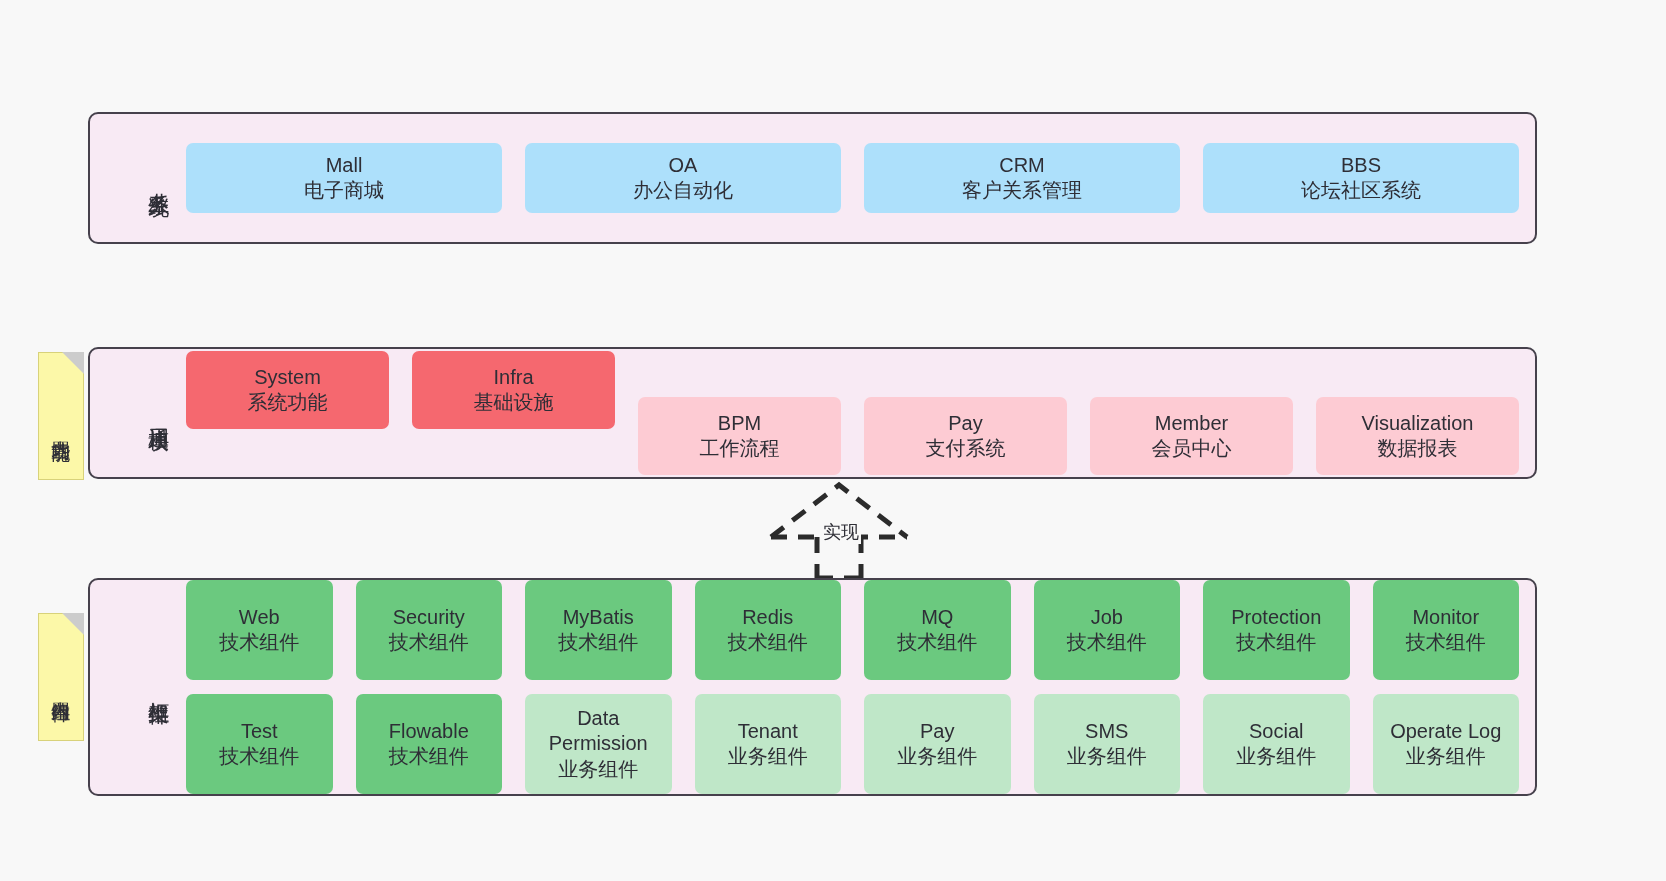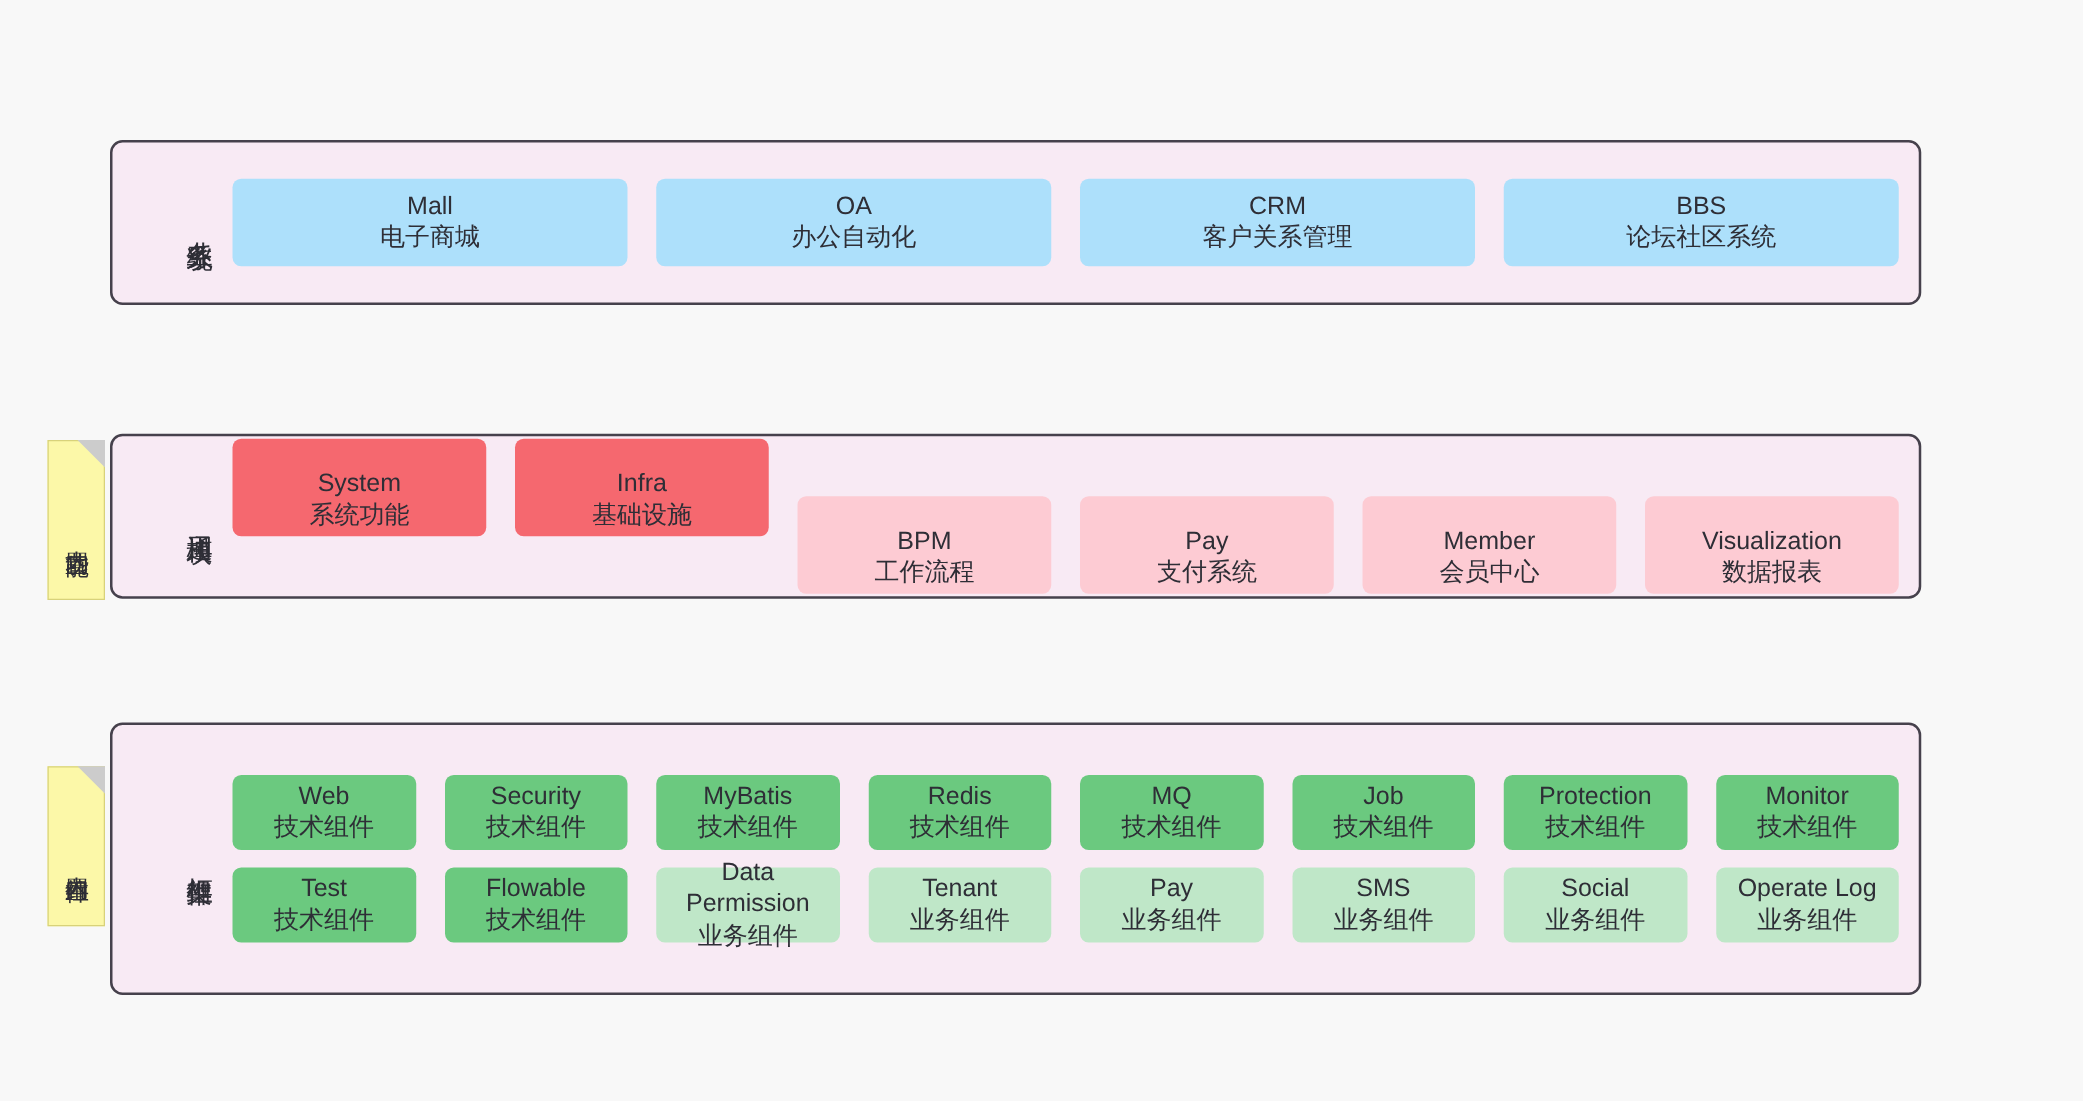--- a/index.html
+++ b/index.html
@@ -89,22 +89,22 @@
   .c-pink        { background: #fdcbd3; margin-top: 46px; }
   .c-green       { background: #6bc97f; }
   .c-lightgreen  { background: #bfe7c8; }
 
   
   #layer-business { left: 88px;  top: 112px; width: 1449px; height: 132px; }
   #layer-common   { left: 88px;  top: 347px; width: 1449px; height: 132px; }
   #layer-frame    { left: 88px;  top: 578px; width: 1449px; height: 218px; }
 
   #layer-business .card { height: 70px; }
-  #layer-common   .card { height: 78px; justify-content: flex-end; }
-  #layer-frame    .card { height: 60px; }
+  #layer-common   .card { height: 78px; }
+  #layer-frame    .card { height: 100px; }
 
   
   .note {
     position: absolute;
     box-sizing: border-box;
     background: #fcf8a8;
     border: 1px solid #d8d27a;
     display: flex;
     align-items: center;
     justify-content: center;
@@ -209,20 +209,30 @@
           <span class="cn">会员中心</span>
         </div>
         <div class="card c-pink">
           <span class="en">Visualization</span>
           <span class="cn">数据报表</span>
         </div>
       </div>
     </div>
   </div>
 
+  <div class="uml-arrow" id="arrow-impl">
+    <svg width="180" height="95" viewBox="0 0 180 95">
+      <polyline points="0,52 68,0 136,52" fill="none" stroke="#2b2b2b" stroke-width="5" stroke-dasharray="16,11" stroke-linecap="butt"></polyline>
+      <line x1="0" y1="52" x2="136" y2="52" stroke="#2b2b2b" stroke-width="5" stroke-dasharray="16,11"></line>
+      <line x1="46" y1="52" x2="46" y2="95" stroke="#2b2b2b" stroke-width="5" stroke-dasharray="16,11"></line>
+      <line x1="90" y1="52" x2="90" y2="95" stroke="#2b2b2b" stroke-width="5" stroke-dasharray="16,11"></line>
+      <line x1="46" y1="93" x2="90" y2="93" stroke="#2b2b2b" stroke-width="5" stroke-dasharray="16,11"></line>
+    </svg>
+    <span class="uml-label">实现</span>
+  </div>
 
   <div class="note" id="note-frame">
     <span>内置组件</span>
   </div>
 
   <div class="layer" id="layer-frame">
     <div class="layer-title">框架组件</div>
     <div class="layer-body">
 
       <div class="row">

